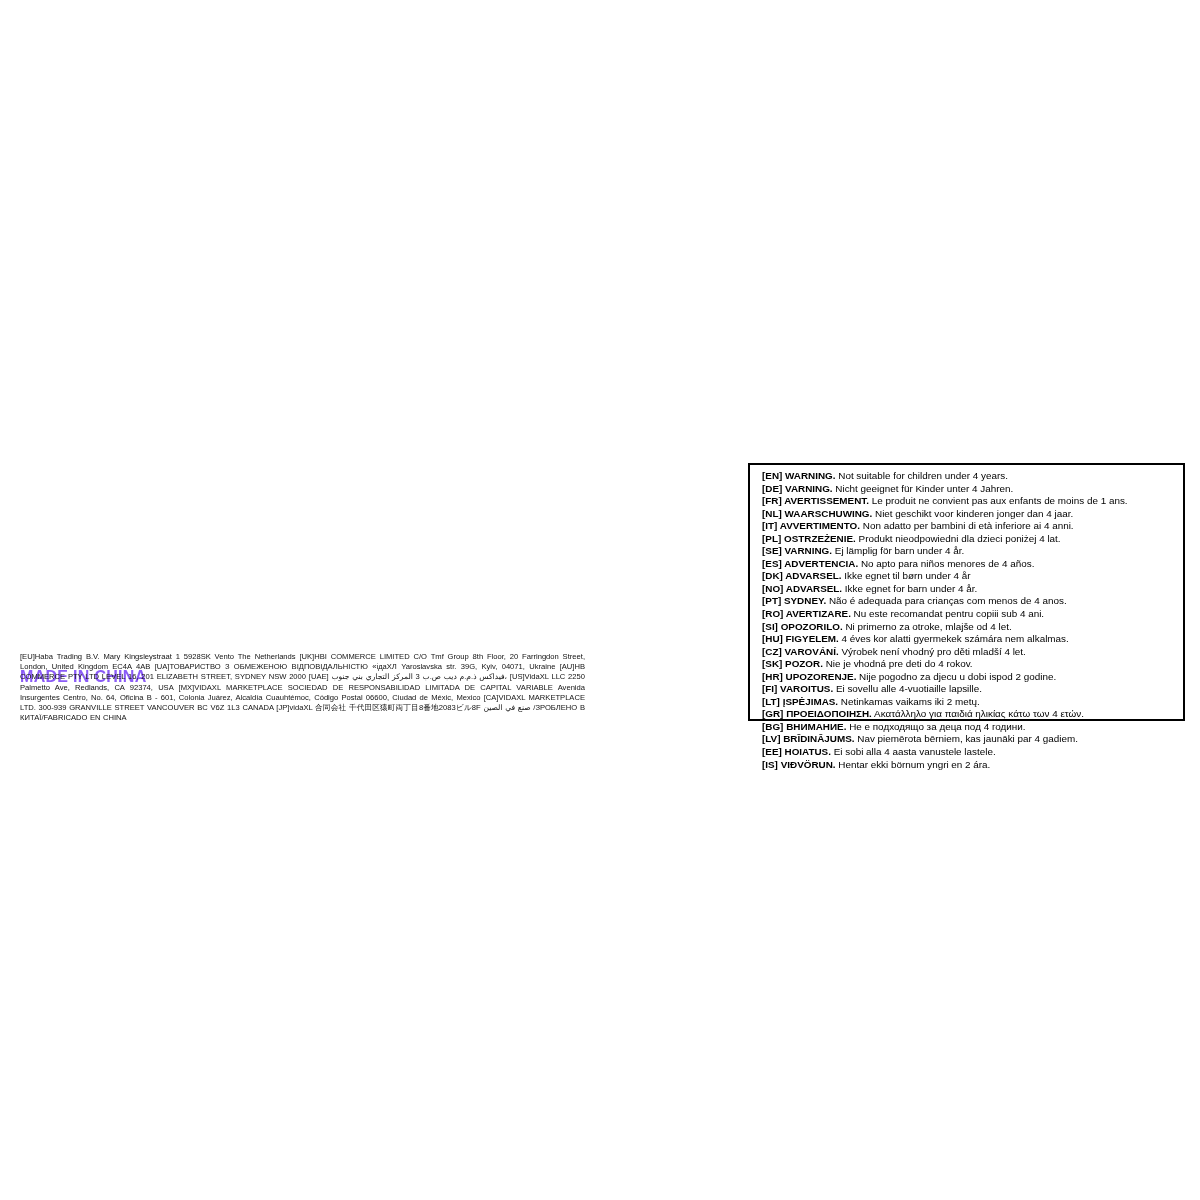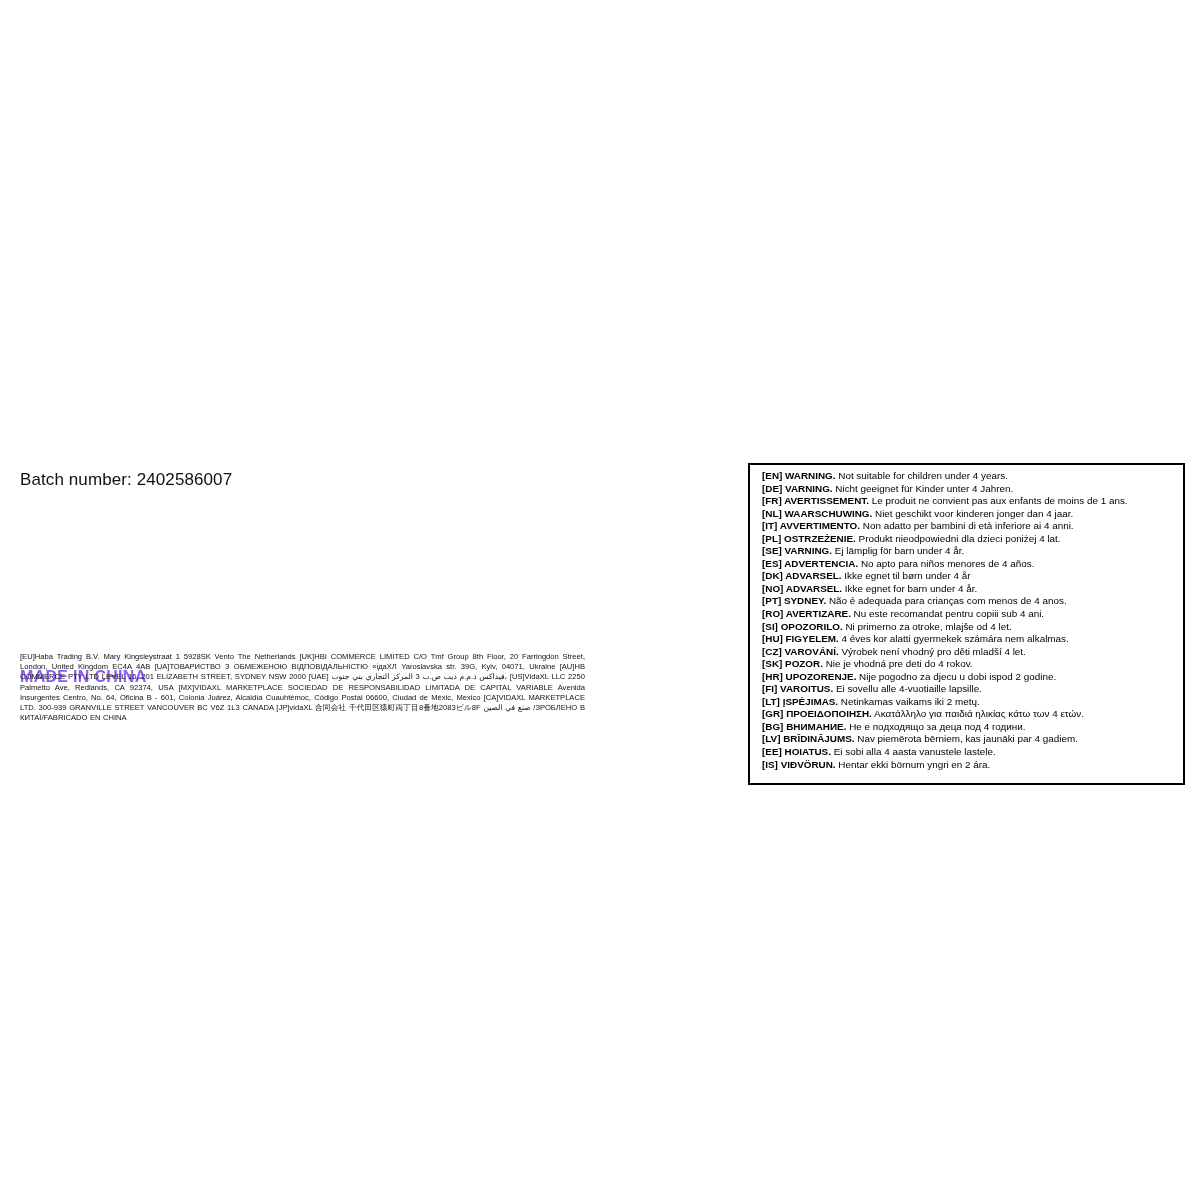--- a/index.html
+++ b/index.html
@@ -57,21 +57,21 @@
   #legal-block p {
     margin: 0;
   }
 
   
   #warning-box {
     position: absolute;
     left: 748px;
     top: 463px;
     width: 437px;
-    height: 322px;
+    height: 258px;
     border: 2.5px solid #000000;
     background: #ffffff;
     box-sizing: border-box;
     padding: 5px 7px 4px 12px;
   }
   #warning-list {
     list-style: none;
     margin: 0;
     padding: 0;
   }
@@ -88,21 +88,20 @@
     font-weight: bold;
   }
   #warning-list li .txt {
     font-weight: normal;
   }
 </style>
 </head>
 <body>
 
 <div id="product-block">
-  <div class="prod-line">Batch number: 2402586007</div>
 </div>
 
 <div id="origin-heading">MADE IN CHINA</div>
 
 <div id="legal-block">
   <p>[EU]Haba Trading B.V. Mary Kingsleystraat 1 5928SK Vento The Netherlands [UK]HBI COMMERCE LIMITED C/O Tmf Group 8th Floor, 20 Farringdon Street, London, United Kingdom EC4A 4AB [UA]ТОВАРИСТВО З ОБМЕЖЕНОЮ ВІДПОВІДАЛЬНІСТЮ «ідаХЛ Yaroslavska str. 39G, Kyiv, 04071, Ukraine [AU]HB COMMERCE PTY LTD LEVEL 16, 201 ELIZABETH STREET, SYDNEY NSW 2000 [UAE] فيداكس ذ.م.م ديب ص.ب 3 المركز التجاري بني جنوب، [US]VidaXL LLC 2250 Palmetto Ave, Redlands, CA 92374, USA [MX]VIDAXL MARKETPLACE SOCIEDAD DE RESPONSABILIDAD LIMITADA DE CAPITAL VARIABLE Avenida Insurgentes Centro, No. 64, Oficina B - 601, Colonia Juárez, Alcaldía Cuauhtémoc, Código Postal 06600, Ciudad de Méxic, Mexico [CA]VIDAXL MARKETPLACE LTD. 300-939 GRANVILLE STREET VANCOUVER BC V6Z 1L3 CANADA [JP]vidaXL 合同会社 千代田区猿町両丁目8番地2083ビル8F صنع في الصين /ЗРОБЛЕНО В КИТАЇ/FABRICADO EN CHINA</p>
 </div>
 
 <div id="warning-box">
   <ul id="warning-list">

